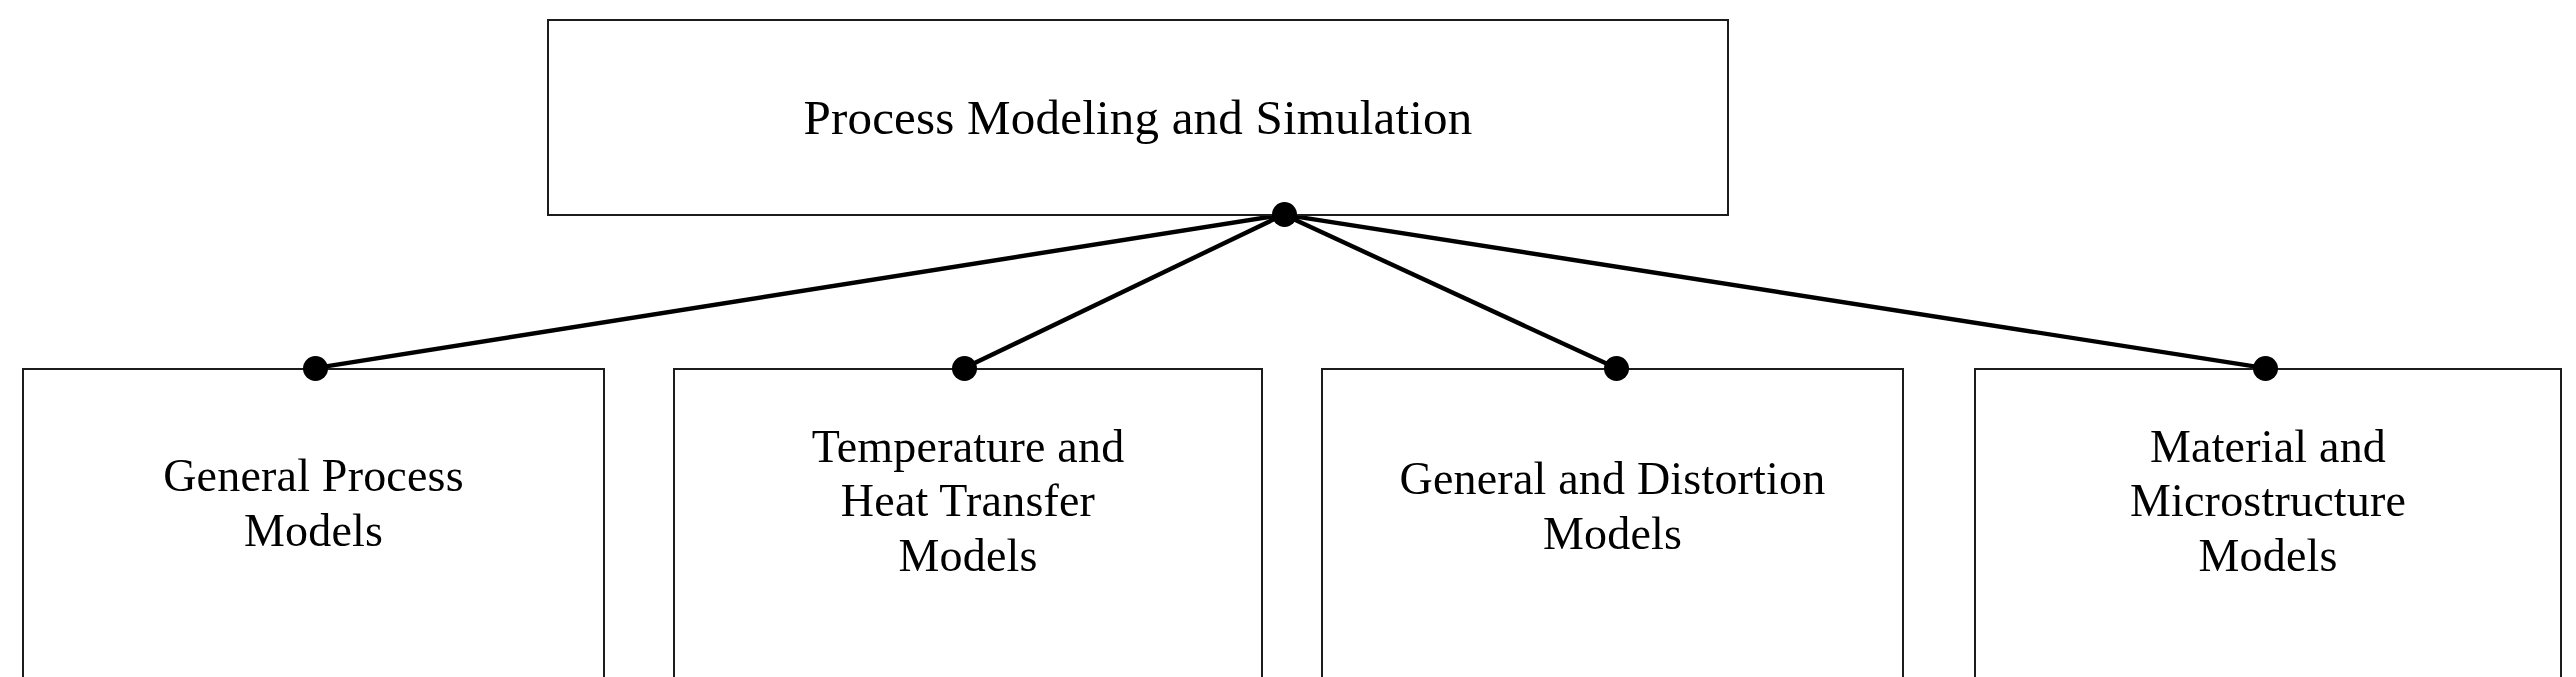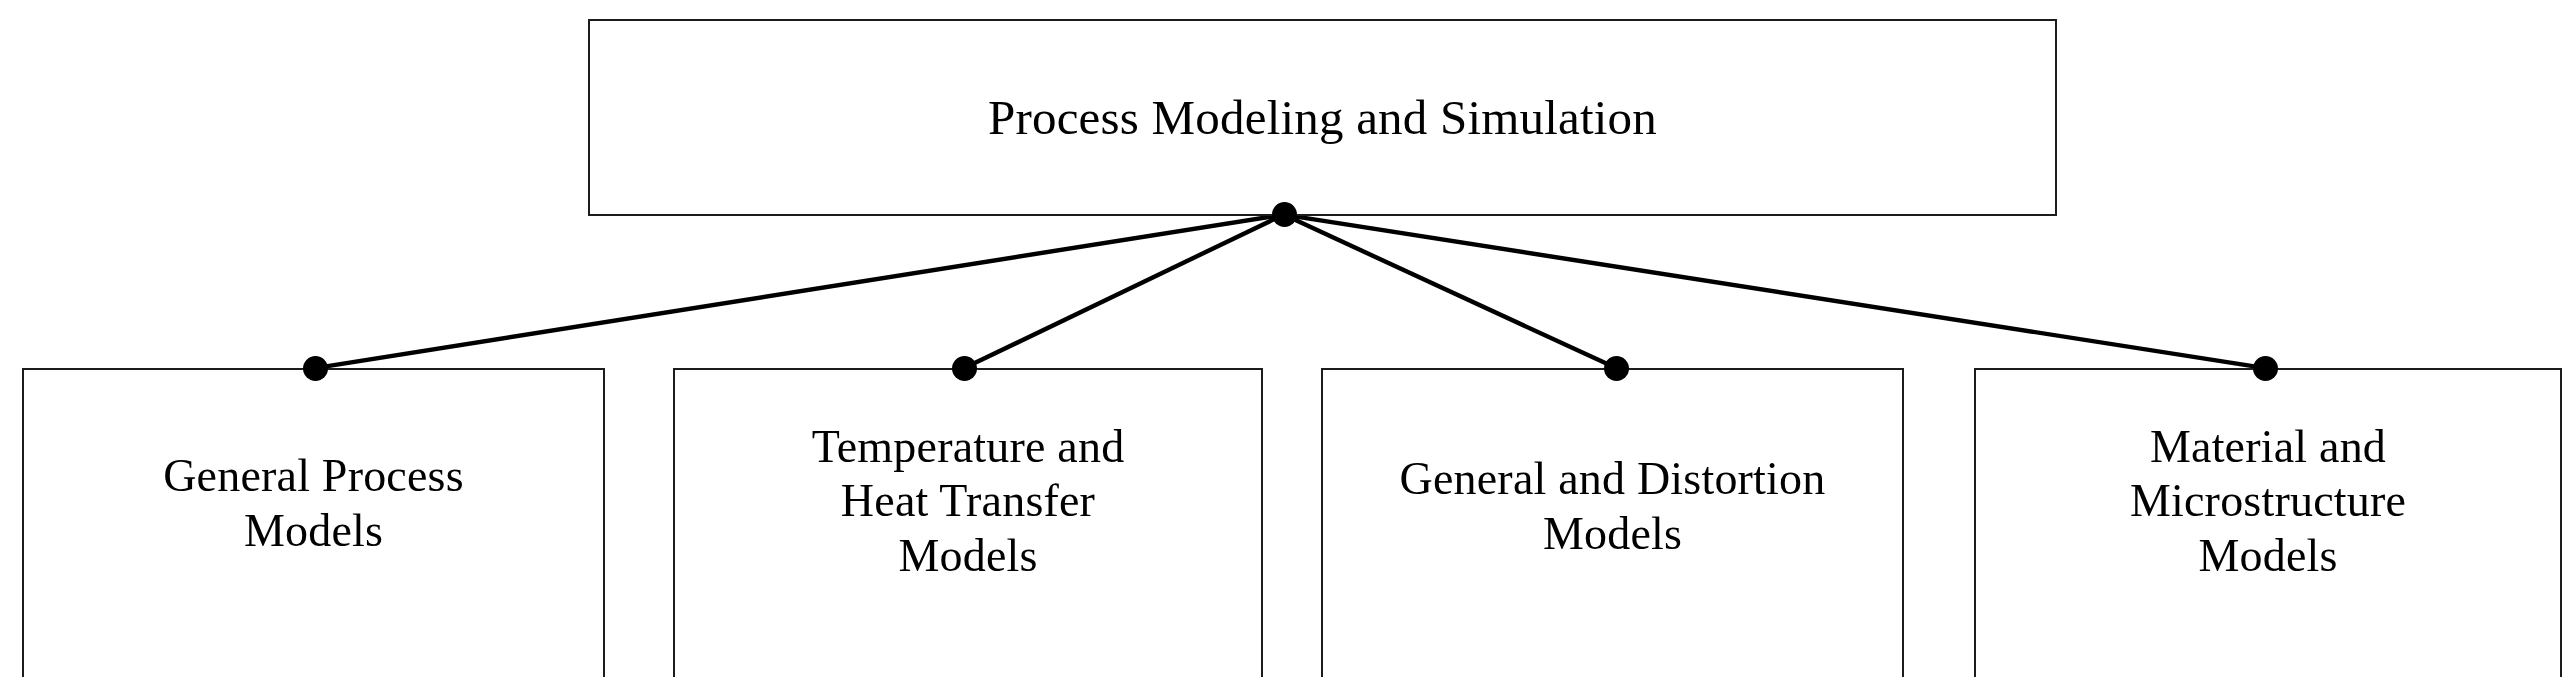--- a/index.html
+++ b/index.html
@@ -43,23 +43,22 @@
     display: block;
     width: 100%;
     text-align: center;
     line-height: 1.18;
     letter-spacing: 0.2px;
     white-space: pre-line;
   }
   #root-box {
     left: 547px;
     top: 19.4px;
-    width: 1469px;
+    width: 1182px;
     height: 197px;
-    margin-left: 41px;
   }
   #root-box .node-label {
     font-size: 49px;
   }
   .child-box {
     top: 368px;
     height: 318px;
     border-bottom-width: 2.6px;
   }
   .child-box .node-label {

